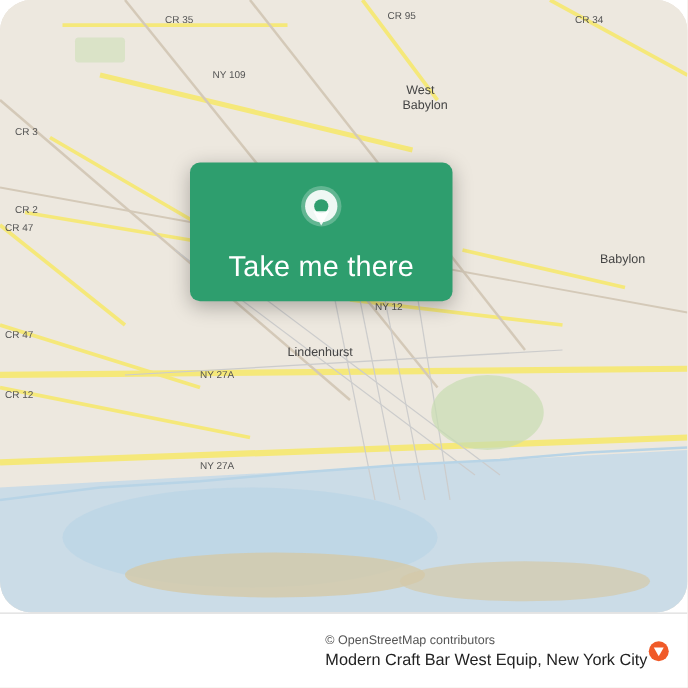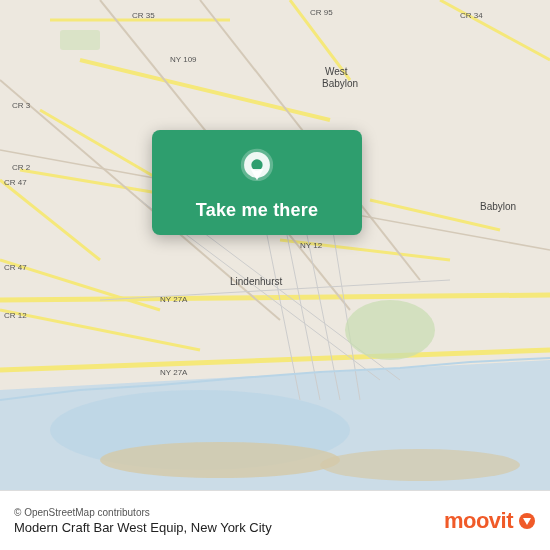--- a/index.html
+++ b/index.html
@@ -10,20 +10,21 @@
       font-family: Arial, sans-serif;
       position: relative;
     }
 
     #map-container {
       width: 550px;
       height: 490px;
       position: relative;
       overflow: hidden;
       background-color: #e8e0d8;
+      border-radius: 25px;
     }
 
     
     #map-svg {
       width: 100%;
       height: 100%;
       position: absolute;
       top: 0; left: 0;
     }
 
@@ -44,38 +45,38 @@
     }
 
     #location-card .pin-icon {
       width: 42px;
       height: 42px;
       margin-bottom: 10px;
     }
 
     #take-me-there-btn {
       color: #fff;
-      font-size: 18px;
-      font-weight: 700;
+      font-size: 23px;
+      font-weight: 400;
       letter-spacing: 0.2px;
       text-align: center;
       background: none;
       border: none;
       cursor: pointer;
       padding: 0;
     }
 
     
     #bottom-bar {
       width: 550px;
       height: 60px;
       background: #fff;
       display: flex;
       align-items: center;
-      justify-content: space-between;
+      justify-content: flex-end;
       padding: 0 14px;
       border-top: 1px solid #ddd;
     }
 
     #attribution {
       font-size: 10px;
       color: #555;
     }
 
     #bottom-left {
@@ -193,20 +194,19 @@
     <button id="take-me-there-btn">Take me there</button>
   </div>
 </div>
 
 <div id="bottom-bar">
   <div id="bottom-left">
     <span id="attribution">© OpenStreetMap contributors</span>
     <span id="place-name">Modern Craft Bar West Equip, New York City</span>
   </div>
   <div id="moovit-logo">
-    <span id="moovit-text">moovit</span>
 
     <svg width="18" height="18" viewBox="0 0 18 18">
       <circle cx="9" cy="9" r="8" fill="#f05a28"></circle>
       <polygon points="5,6 13,6 9,13" fill="white"></polygon>
     </svg>
   </div>
 </div>
 
 </body></html>

